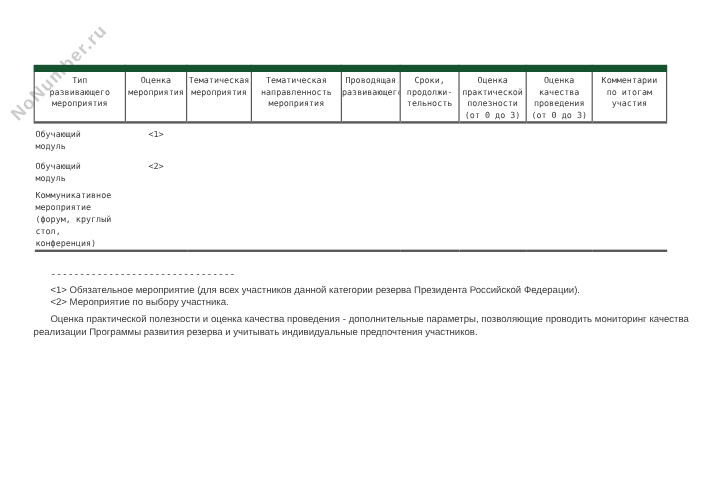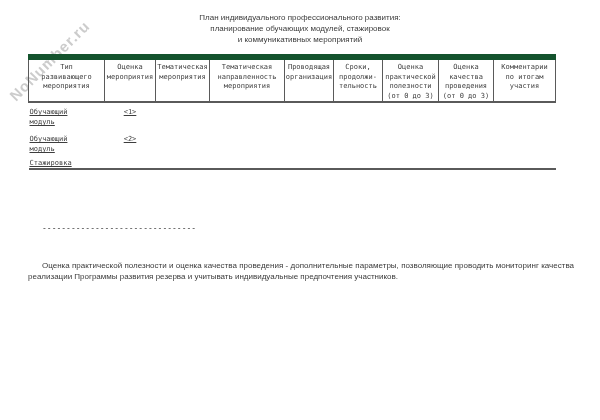--- a/index.html
+++ b/index.html
@@ -61,21 +61,20 @@
   table.plan tbody td{
     border:none;
     font-family:"DejaVu Sans Mono", monospace;
     font-size:7px;
     line-height:10px;
     vertical-align:top;
     padding:4px 0 0 1px;
     white-space:pre-line;
     color:#3d3d3d;
     overflow:hidden;
-    text-decoration:underline;
   }
   table.plan tbody td.status{text-align:center;padding-left:0;}
   tr.row-1{height:28px;}
   tr.row-2{height:24px;}
   tr.row-3{height:52px;}
   tr.row-4{height:14px;}
   .footnote-separator{
     position:absolute;
     left:42px;top:224px;
     font-family:"DejaVu Sans Mono", monospace;
@@ -102,23 +101,20 @@
     color:#3a3a3a;
   }
 </style>
 </head>
 <body>
 
 <div class="page">
 
   <div class="watermark">NoNumber.ru</div>
 
-  <div class="doc-title">План индивидуального профессионального развития:
-планирование обучающих модулей, стажировок
-и коммуникативных мероприятий</div>
 
   <table class="plan">
     <colgroup>
       <col style="width:76px">
         <col style="width:51px">
         <col style="width:54px">
       <col style="width:75px">
         <col style="width:49px">
         <col style="width:49px">
       <col style="width:56px">
@@ -131,21 +127,21 @@
 развивающего
 мероприятия</th>
         <th>Оценка
 мероприятия</th>
         <th>Тематическая
 мероприятия</th>
         <th>Тематическая
 направленность
 мероприятия</th>
         <th>Проводящая
-организация</th>
+развивающего</th>
         <th>Сроки,
 продолжи-
 тельность</th>
         <th>Оценка
 практической
 полезности
 (от 0 до 3)</th>
         <th>Оценка
 качества
 проведения
@@ -173,32 +169,40 @@
 модуль</td>
         <td class="status">&lt;2&gt;</td>
         <td></td>
           <td></td>
         <td></td>
           <td></td>
         <td></td>
           <td></td>
         <td></td>
       </tr>
-      <tr class="row-4">
-        <td>Стажировка</td>
+      <tr class="row-3">
+        <td>Коммуникативное
+мероприятие
+(форум, круглый
+стол,
+конференция)</td>
         <td class="status"></td>
         <td></td>
           <td></td>
         <td></td>
           <td></td>
         <td></td>
           <td></td>
         <td></td>
       </tr>
     </tbody>
   </table>
 
   <div class="footnote-separator">--------------------------------</div>
 
+  <div class="footnotes">
+    <div>&lt;1&gt; Обязательное мероприятие (для всех участников данной категории резерва Президента Российской Федерации).</div>
+    <div>&lt;2&gt; Мероприятие по выбору участника.</div>
+  </div>
 
   <div class="paragraph">Оценка практической полезности и оценка качества проведения - дополнительные параметры, позволяющие проводить мониторинг качества реализации Программы развития резерва и учитывать индивидуальные предпочтения участников.</div>
 
 </div>
 
 </body></html>

